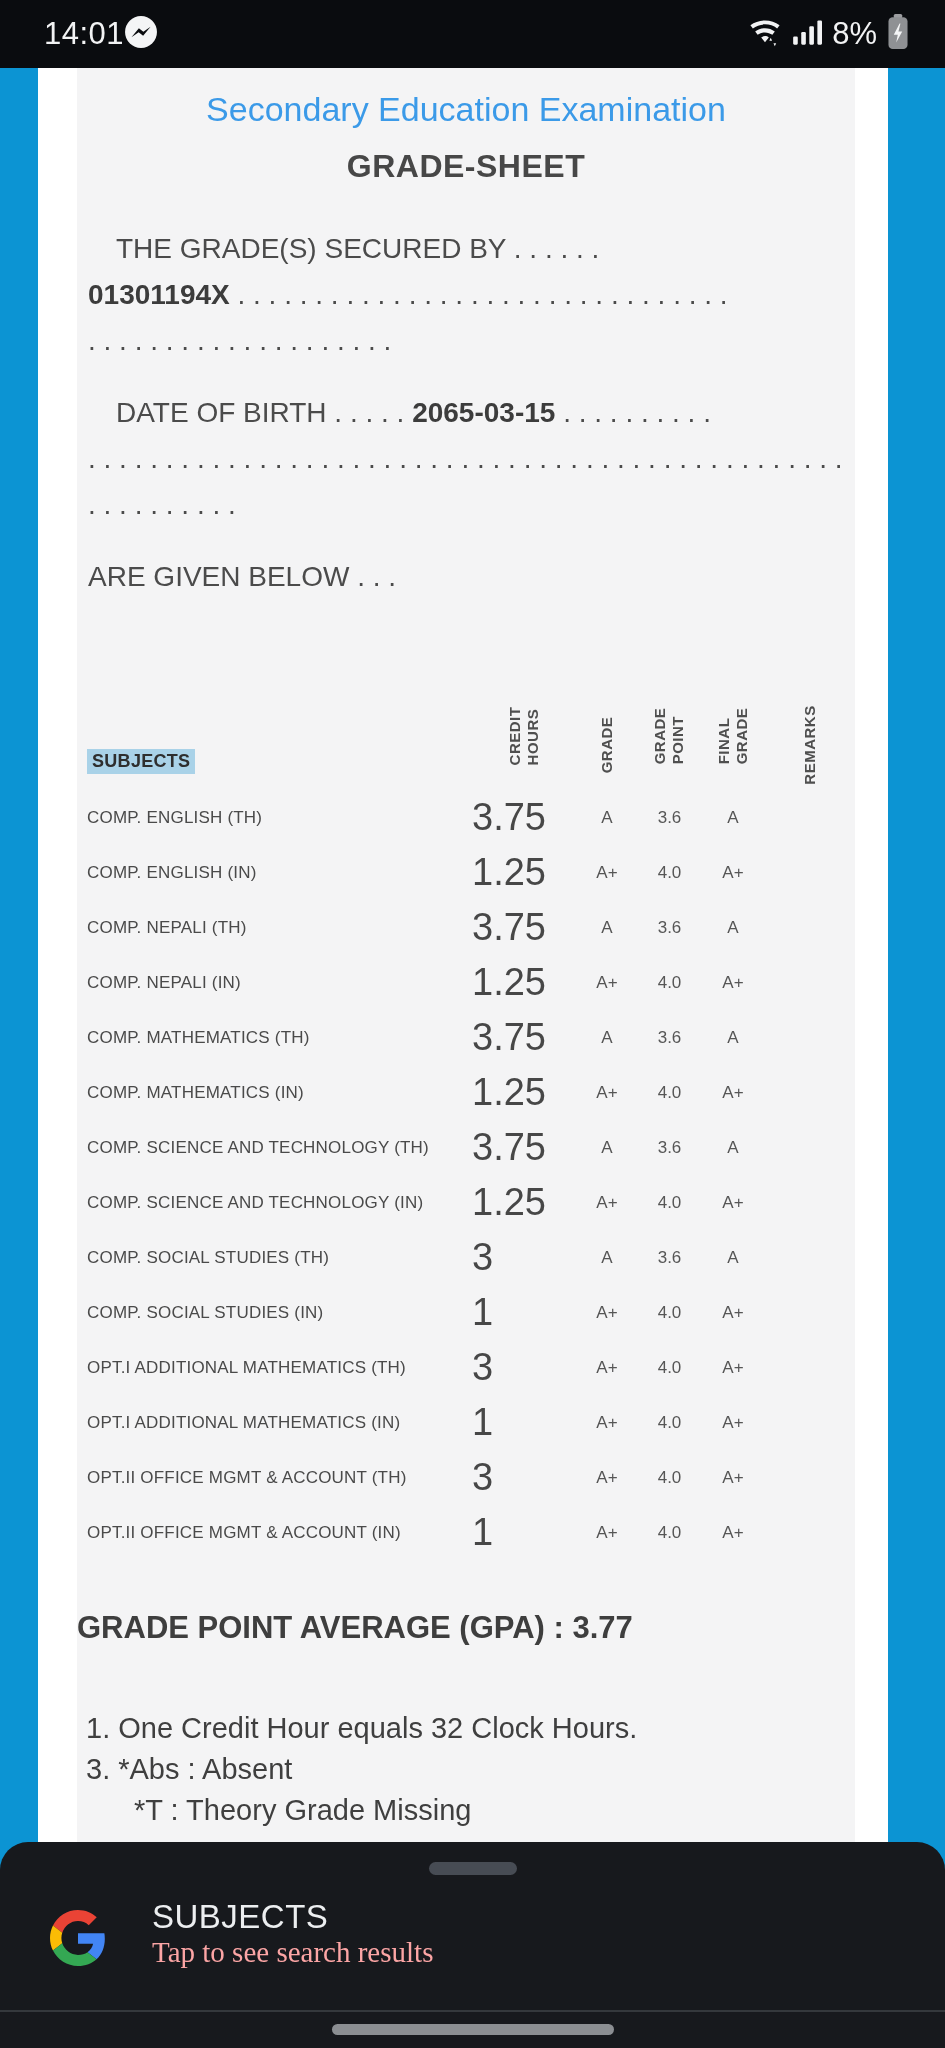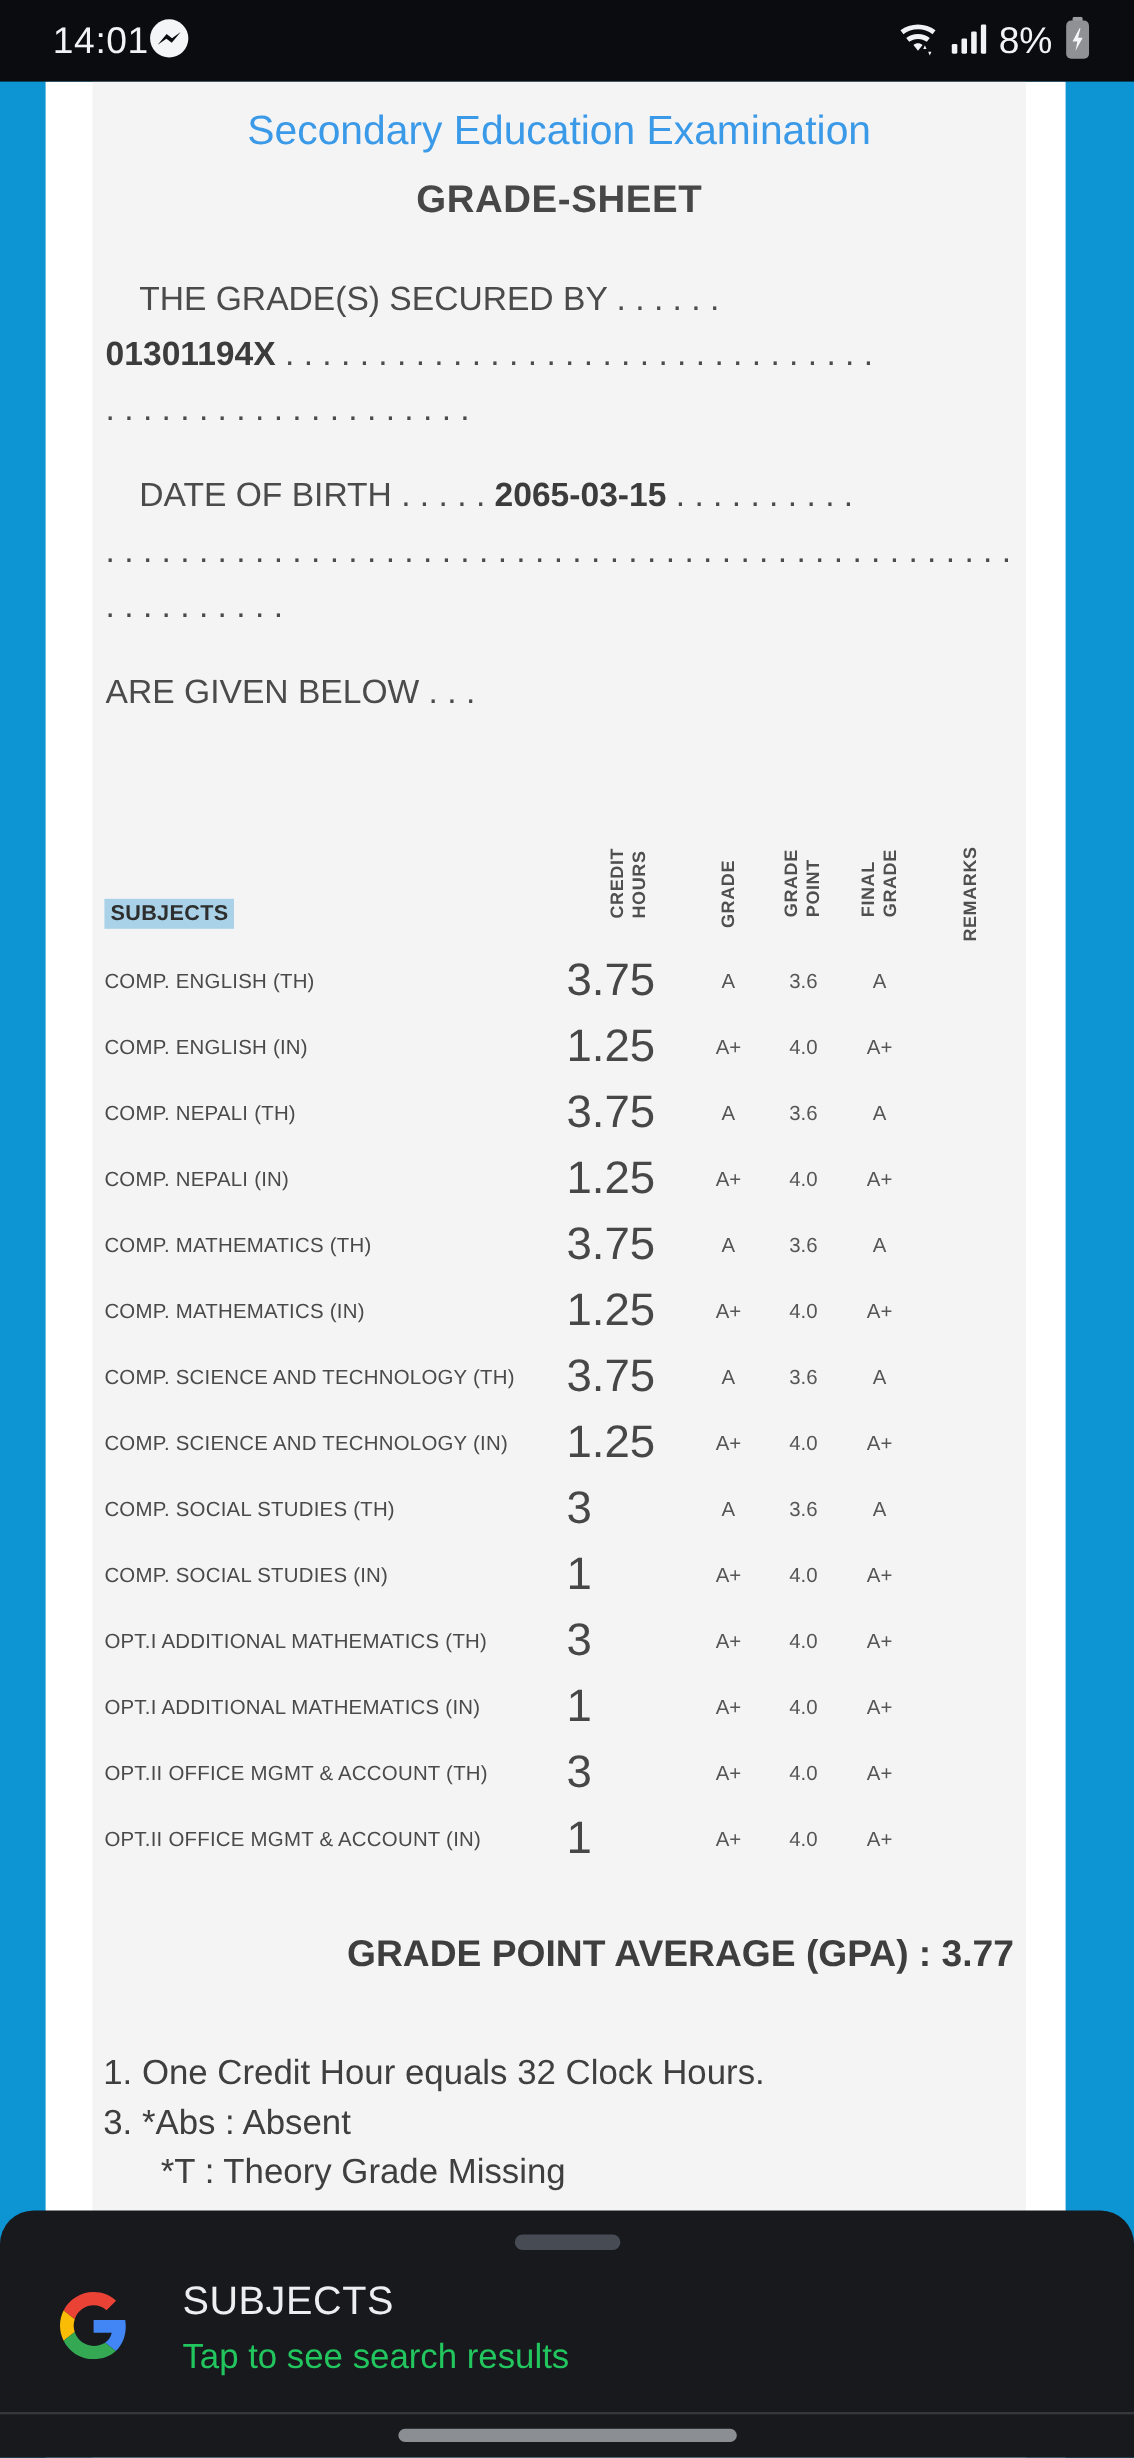--- a/index.html
+++ b/index.html
@@ -38,34 +38,34 @@
   .subj-head{display:inline-block;font-size:18px;font-weight:700;color:#2e2e2e;
              background:#a9d2e8;padding:2px 5px;letter-spacing:.3px;}
   .rot-cell{display:flex;justify-content:center;align-items:flex-end;height:100px;padding-bottom:10px;}
   .rot{transform:rotate(-90deg) translateX(26px);transform-origin:center;
        white-space:pre-line;font-size:15px;font-weight:700;line-height:1.2;
        color:#4f4f4f;letter-spacing:.5px;}
   .c-subject{font-size:17px;color:#4a4a4a;letter-spacing:.2px;white-space:nowrap;overflow:hidden;}
   .c-credit{font-size:38px;color:#474747;text-align:left;font-weight:400;}
   .c-small{font-size:17px;color:#565656;text-align:center;}
 
-  .gpa-line{text-align:right;padding-right:10px;font-size:31px;font-weight:700;color:#3e3e3e;}
+  .gpa-line{text-align:left;padding-right:10px;font-size:31px;font-weight:700;color:#3e3e3e;}
 
   .notes{font-size:29px;line-height:41px;color:#3f3f3f;padding-left:9px;}
   .notes .clipped{padding-left:48px;}
 
   
   .bottom-sheet{position:absolute;left:0;bottom:0;width:100%;height:206px;background:#17191d;
                 border-radius:28px 28px 0 0;z-index:50;}
   .sheet-handle{position:absolute;top:20px;left:50%;transform:translateX(-50%);
                 width:88px;height:13px;border-radius:7px;background:#474c54;}
   .sheet-row{position:absolute;top:56px;left:50px;right:30px;display:flex;align-items:flex-start;gap:46px;}
   .g-logo{width:56px;height:56px;margin-top:12px;flex:0 0 auto;}
   .sheet-query{font-size:33px;color:#eceef0;letter-spacing:.5px;}
-  .sheet-hint{font-size:29px;color:#22c55e;margin-top:12px;}
+  .sheet-hint{font-size:29px;color:#fca5a5;margin-top:0;font-family:Liberation Serif, serif;}
   .sheet-divider{position:absolute;top:168px;left:0;width:100%;height:2px;background:#34383c;}
   .nav-pill{position:absolute;top:182px;left:50%;transform:translateX(-50%);
             width:282px;height:11px;border-radius:6px;background:#8b8e92;}
 </style>
 </head>
 <body>
 
 <div class="screen">
 
   <div class="status-bar">

